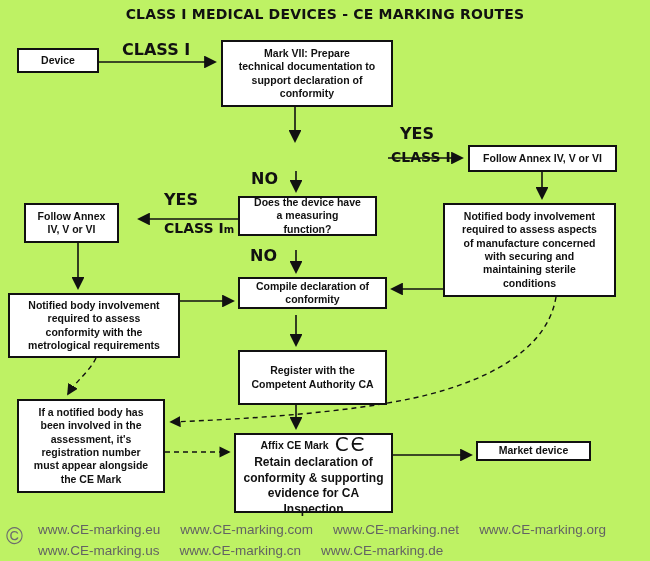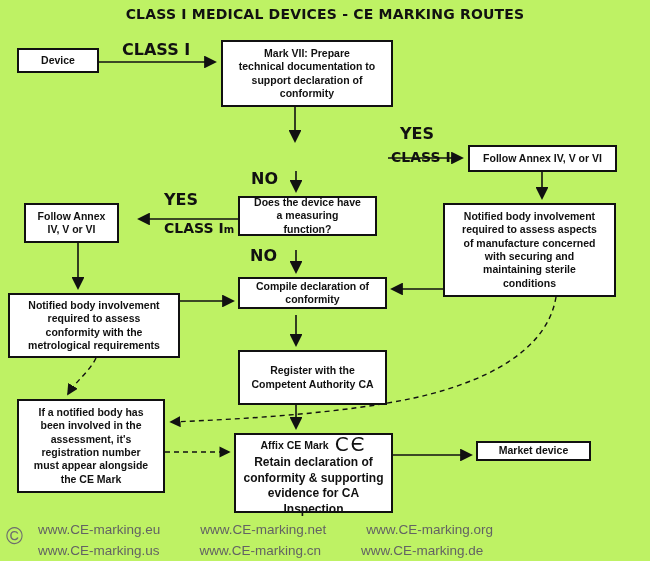--- a/index.html
+++ b/index.html
@@ -27,21 +27,21 @@
   .affix{flex-direction:column;justify-content:flex-start;padding:2px 1px;}
   .affix-row{display:flex;align-items:center;justify-content:center;gap:6px;height:44px;}
   .ce-logo{
     font-family:"DejaVu Sans",sans-serif;font-weight:400;font-size:20px;line-height:.9;
     letter-spacing:2px;transform:translateY(-2px);
   }
   .retain{font-size:12px;line-height:1.3;}
   .footer{position:absolute;left:0;top:519px;width:650px;color:#636363;}
   .copy{position:absolute;left:6px;top:6px;font-size:23px;line-height:1;color:#6e6e6e;}
   .links{position:absolute;left:38px;top:0;width:600px;font-size:13.5px;}
-  .lrow{display:flex;gap:40px;height:21px;align-items:center;white-space:nowrap;}
+  .lrow{display:flex;gap:20px;height:21px;align-items:center;white-space:nowrap;}
   .lrow span{cursor:pointer;}
 </style>
 </head>
 <body>
 
 <div class="canvas">
 
   <div class="title">CLASS I MEDICAL DEVICES - CE MARKING ROUTES</div>
 
   <svg class="arrows" width="650" height="561" viewBox="0 0 650 561">
@@ -142,20 +142,21 @@
     <span>CLASS I</span><span class="sub">m</span>
   </div>
 
   <div class="elabel" style="left:250px;top:248px">NO</div>
 
   <div class="footer">
     <span class="copy">©</span>
     <div class="links">
       <div class="lrow">
         <span>www.CE-marking.eu</span>
+        <span>www.CE-marking.com</span>
         <span>www.CE-marking.net</span>
         <span>www.CE-marking.org</span>
       </div>
       <div class="lrow">
         <span>www.CE-marking.us</span>
         <span>www.CE-marking.cn</span>
         <span>www.CE-marking.de</span>
       </div>
     </div>
   </div>

